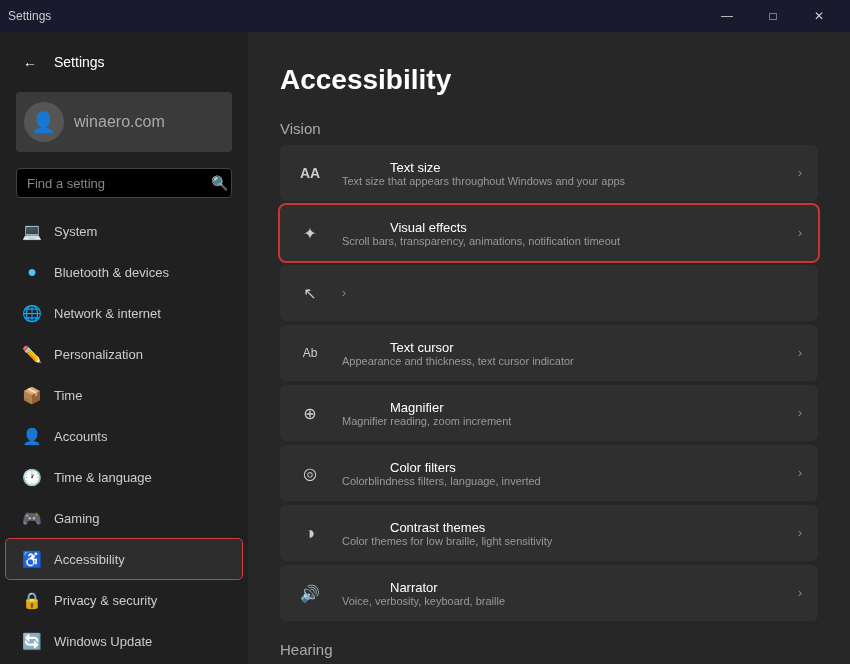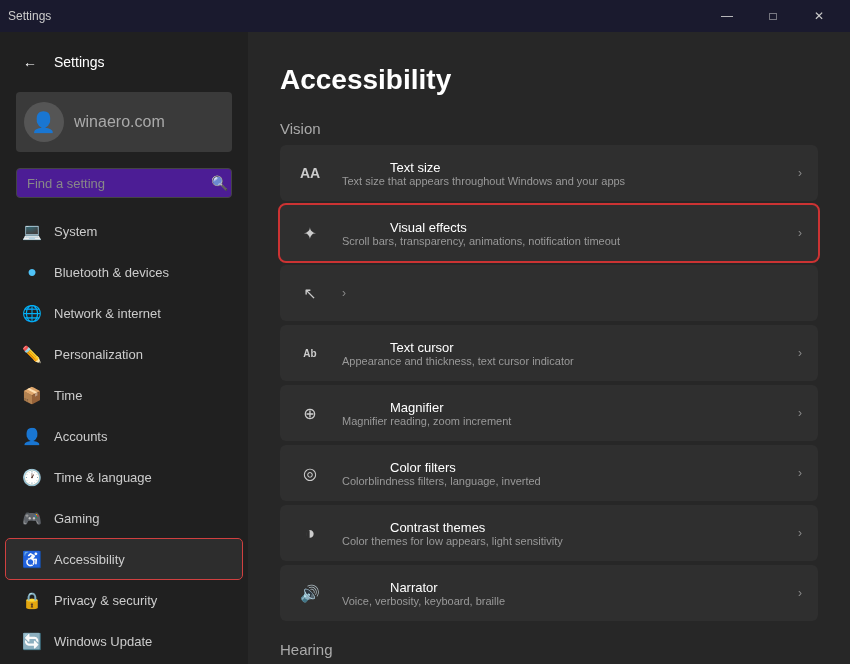--- a/index.html
+++ b/index.html
@@ -112,21 +112,21 @@
       font-size: 20px;
       flex-shrink: 0;
     }
     .avatar-text {
       font-size: 16px;
       color: #aaa;
       word-break: break-all;
     }
     .search-box {
       margin: 4px 16px 12px 16px;
-      background: #4c1d95;
+      background: #000000;
       border: 1px solid #444;
       border-radius: 4px;
       display: flex;
       align-items: center;
       padding: 6px 10px;
       gap: 8px;
     }
     .search-input {
       background: transparent;
       border: none;
@@ -352,21 +352,21 @@
         </div>
         <span class="settings-item-chevron">›</span>
       </div>
 
       <div class="settings-item">
         <div class="settings-item-icon" style="font-size:16px;">↖</div>
         <span class="settings-item-chevron">›</span>
       </div>
 
       <div class="settings-item">
-        <div class="settings-item-icon" style="font-size:10px;font-weight:700;">Ab</div>
+        <div class="settings-item-icon" style="font-size:12px;font-weight:400;">Ab</div>
         <div class="settings-item-text">
           <div class="settings-item-title">Text cursor</div>
           <div class="settings-item-desc">Appearance and thickness, text cursor indicator</div>
         </div>
         <span class="settings-item-chevron">›</span>
       </div>
 
       <div class="settings-item">
         <div class="settings-item-icon" style="font-size:16px;">⊕</div>
         <div class="settings-item-text">
@@ -382,21 +382,21 @@
           <div class="settings-item-title">Color filters</div>
           <div class="settings-item-desc">Colorblindness filters, language, inverted</div>
         </div>
         <span class="settings-item-chevron">›</span>
       </div>
 
       <div class="settings-item">
         <div class="settings-item-icon" style="font-size:18px;">◑</div>
         <div class="settings-item-text">
           <div class="settings-item-title">Contrast themes</div>
-          <div class="settings-item-desc">Color themes for low appears, light sensitivity</div>
+          <div class="settings-item-desc">Color themes for low braille, light sensitivity</div>
         </div>
         <span class="settings-item-chevron">›</span>
       </div>
 
       <div class="settings-item">
         <div class="settings-item-icon" style="font-size:16px;">🔊</div>
         <div class="settings-item-text">
           <div class="settings-item-title">Narrator</div>
           <div class="settings-item-desc">Voice, verbosity, keyboard, braille</div>
         </div>

